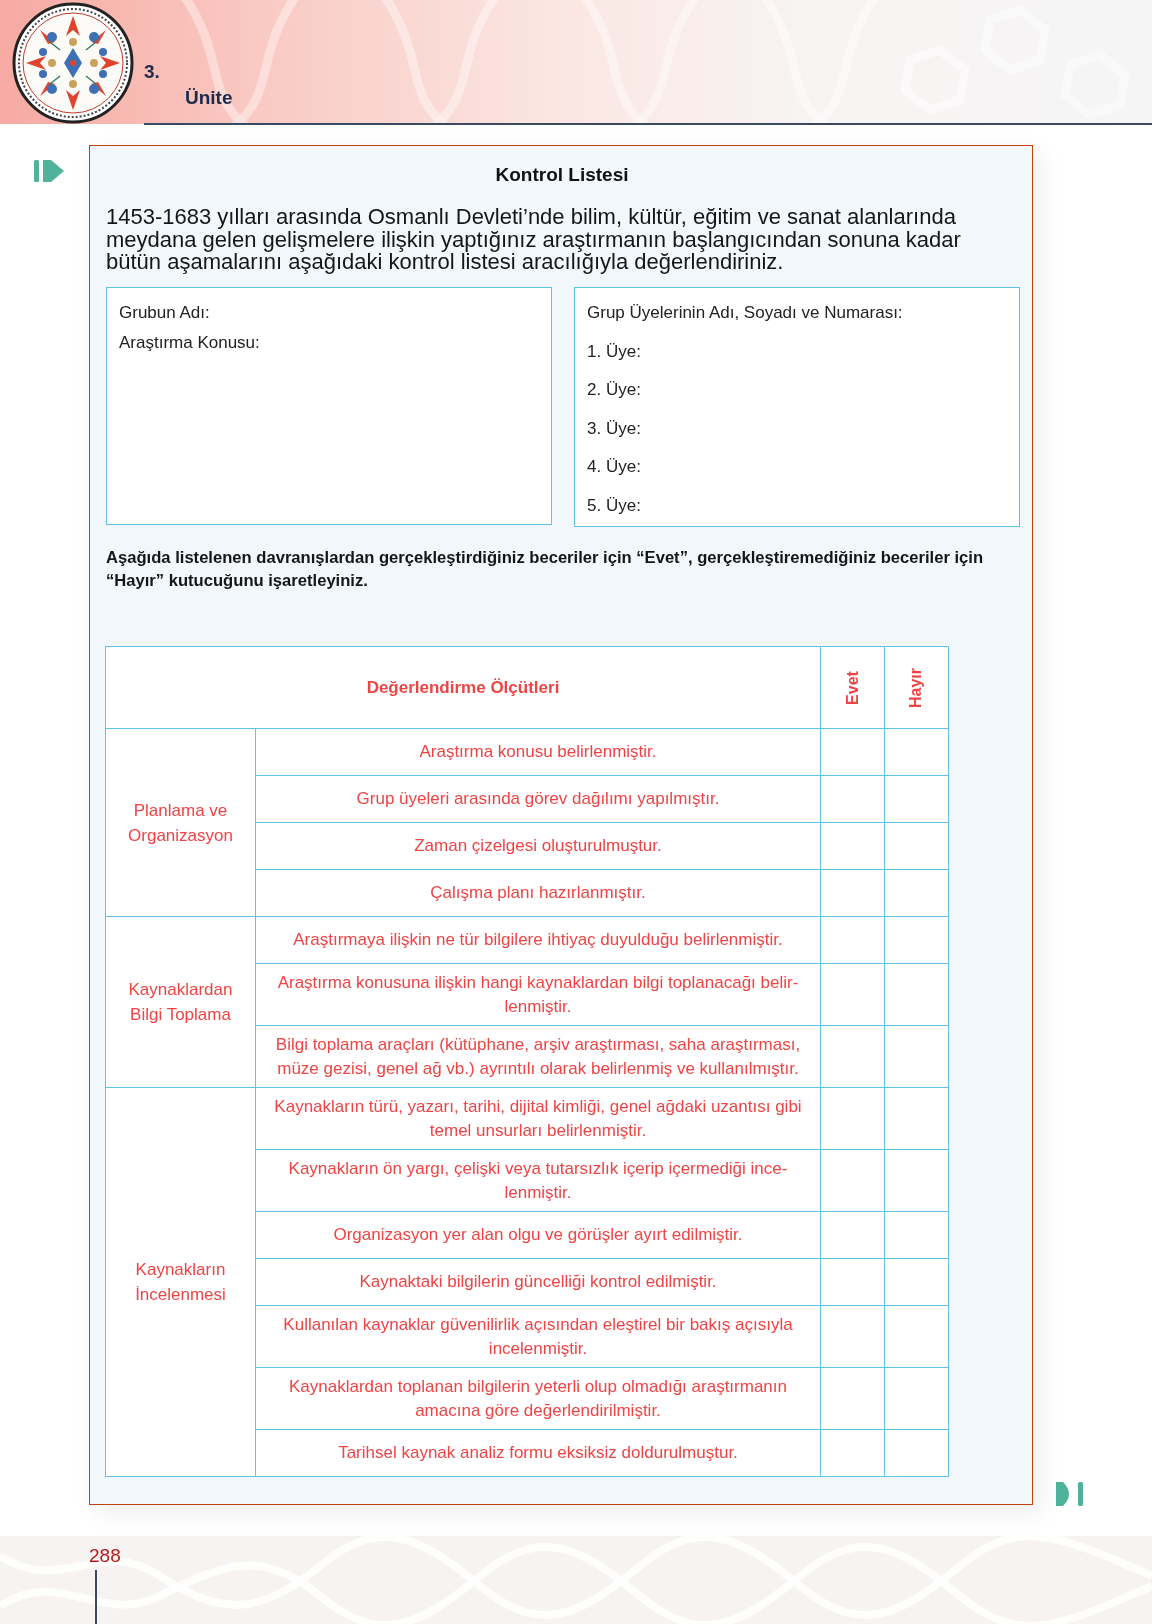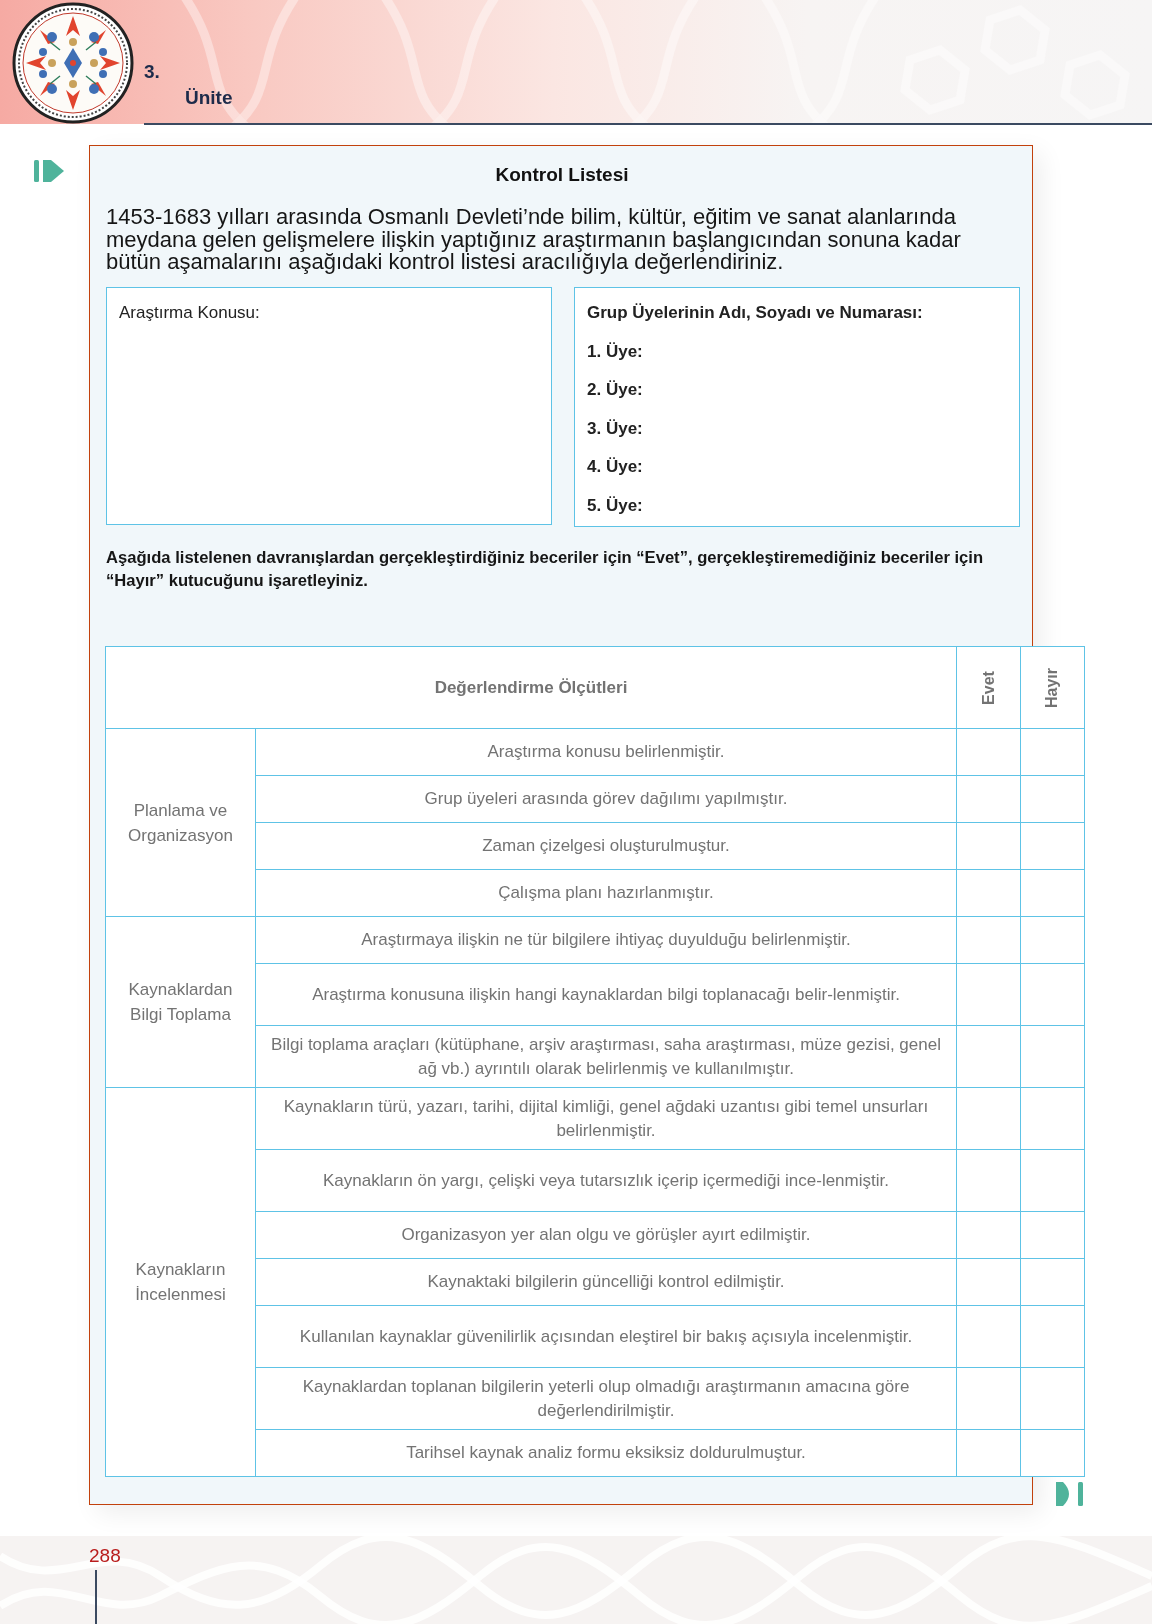--- a/index.html
+++ b/index.html
@@ -34,34 +34,34 @@
   .intro {
     position: absolute; left: 16px; top: 60px; width: 912px;
     font-weight: normal; font-size: 22px; line-height: 22.5px; color: #161616;
   }
 
   .info-box {
     position: absolute; top: 141px; background: #ffffff; border: 1.5px solid #5ec3e6;
     font-size: 17px; color: #222; padding: 10px 12px;
   }
   .info-left { left: 16px; width: 446px; height: 238px; }
-  .info-right { left: 484px; width: 446px; height: 240px; font-weight: bold; }
+  .info-right { left: 484px; width: 446px; height: 240px; }
   .info-left .line { height: 30px; line-height: 30px; }
   .info-right .line { height: 38.5px; line-height: 30px; }
 
   .instruction {
     position: absolute; left: 16px; top: 400px; width: 912px;
     font-weight: bold; font-size: 16.6px; line-height: 23px; color: #161616;
   }
 
   
   table.criteria {
-    position: absolute; left: 15px; top: 500px; width: 980px;
+    position: absolute; left: 15px; top: 500px; width: 844px;
     border-collapse: collapse; background: #ffffff;
-    font-size: 17px; color: #737373;
+    font-size: 17px; color: #ef4444;
   }
   table.criteria td, table.criteria th { border: 1.5px solid #5ec3e6; }
   th.head-main { height: 82px; font-weight: bold; font-size: 17px; text-align: center; }
   th.head-vert { width: 64px; height: 82px; font-weight: bold; font-size: 16px; }
   .vert { display: inline-block; transform: rotate(-90deg); white-space: nowrap; }
   td.cat { width: 150px; text-align: center; vertical-align: middle; line-height: 25px; padding: 0 17px; }
   td.item { padding: 2px 6px 2px 6px; line-height: 24px; vertical-align: middle; text-align: center; }
   td.box { width: 64px; }
   tr.h1 td { height: 47px; }
   tr.h2 td { height: 62px; }
@@ -140,20 +140,21 @@
 <svg class="start-icon" viewBox="0 0 32 24">
   <rect x="0" y="1" width="5" height="22" rx="1.5" fill="#4fb39b"></rect>
   <path d="M9 1 L17 1 L30 12 L17 23 L9 23 Z" fill="#4fb39b"></path>
 </svg>
 
 <div class="card">
   <div class="card-title">Kontrol Listesi</div>
   <div class="intro">1453-1683 yılları arasında Osmanlı Devleti’nde bilim, kültür, eğitim ve sanat alanlarında meydana gelen gelişmelere ilişkin yaptığınız araştırmanın başlangıcından sonuna kadar bütün aşamalarını aşağıdaki kontrol listesi aracılığıyla değerlendiriniz.</div>
 
   <div class="info-box info-left">
+    <div class="line">Grubun Adı:</div>
     <div class="line">Araştırma Konusu:</div>
   </div>
 
   <div class="info-box info-right">
     <div class="line">Grup Üyelerinin Adı, Soyadı ve Numarası:</div>
     <div class="line">1. Üye:</div>
     <div class="line">2. Üye:</div>
     <div class="line">3. Üye:</div>
     <div class="line">4. Üye:</div>
     <div class="line">5. Üye:</div>

